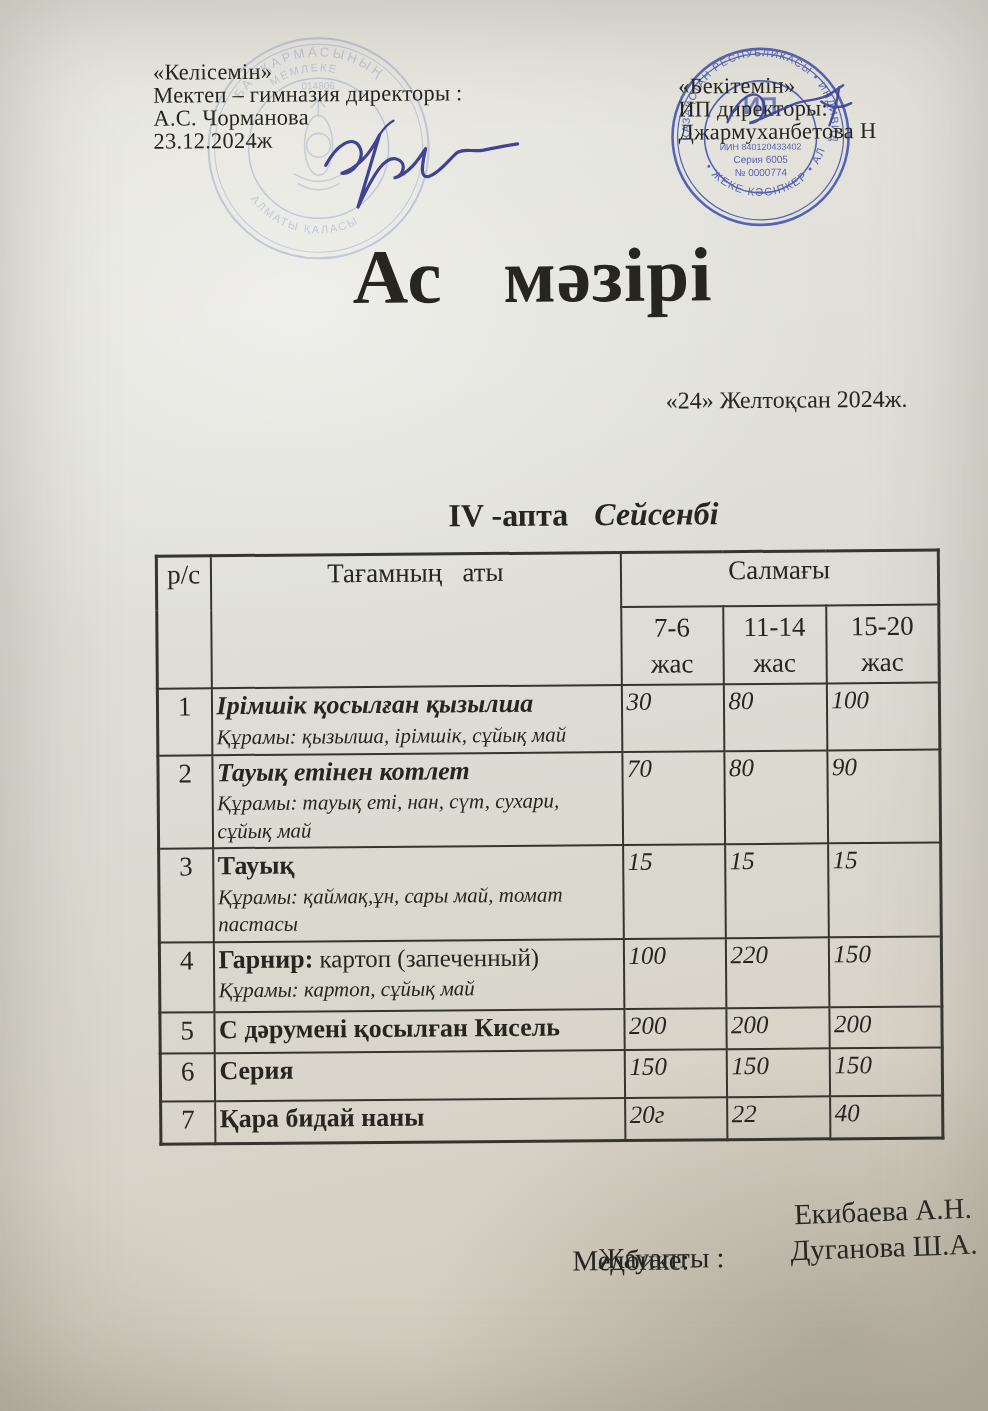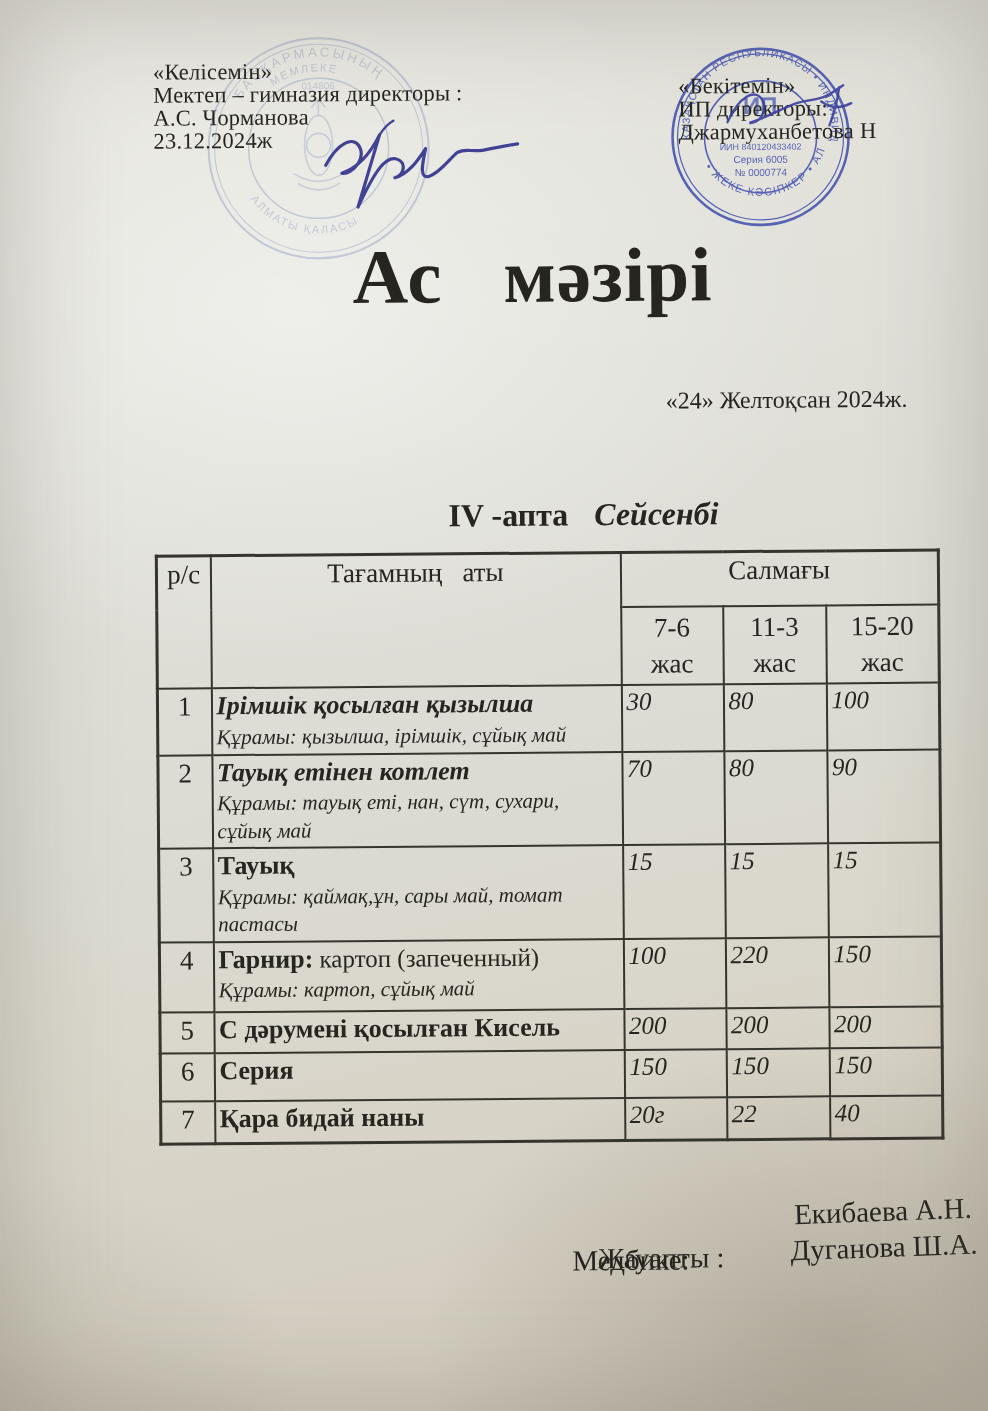--- a/index.html
+++ b/index.html
@@ -153,21 +153,21 @@
         </colgroup>
       <tbody>
           <tr style="height:54px;">
         <th class="h-top rowspan2" rowspan="2">р/с</th>
         <th class="h-top rowspan2" rowspan="2" style="white-space:pre;">Тағамның   аты</th>
         <th class="h-top h-span" colspan="3">Салмағы</th>
       </tr>
       <tr style="height:73px;">
         <th class="h-age">7-6
 жас</th>
-        <th class="h-age">11-3
+        <th class="h-age">11-14
 жас</th>
         <th class="h-age">15-20
 жас</th>
       </tr>
 
       <tr class="bi" style="height:65px;">
         <td class="c-rownum">1</td>
         <td class="c-dishcell">
           <div class="dish-name"><span>Ірімшік қосылған қызылша</span><span class="name-rest"></span></div>
           <div class="ing">Құрамы: қызылша, ірімшік, сұйық  май</div>

